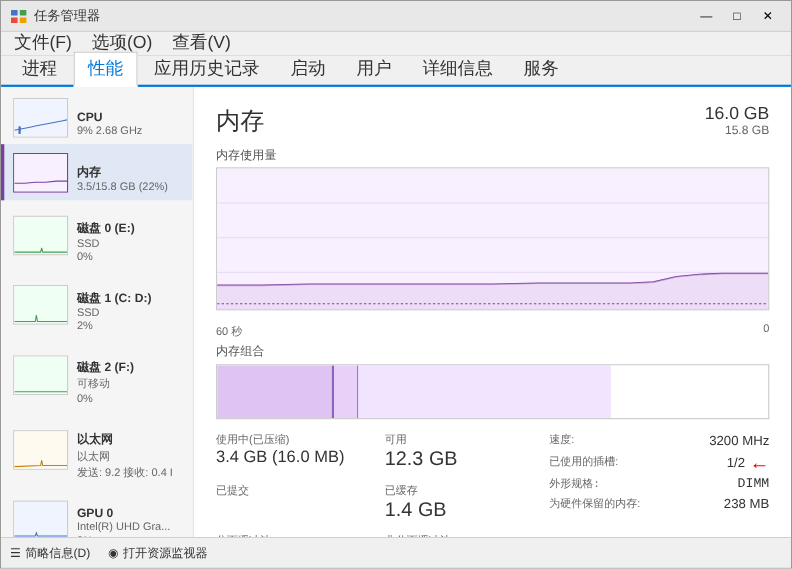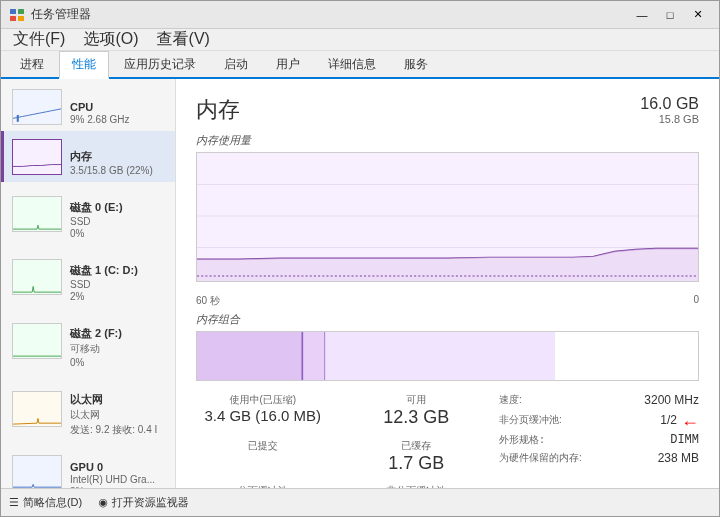--- a/index.html
+++ b/index.html
@@ -71,21 +71,21 @@
       background: #f0f0f0;
       height: 28px;
       display: flex;
       align-items: flex-end;
       padding: 0 6px;
       border-bottom: 2px solid #0078d7;
       gap: 2px;
     }
     .tab {
       padding: 4px 12px;
-      font-size: 12px;
+      font-size: 16px;
       cursor: pointer;
       color: #333;
       border: 1px solid transparent;
       border-bottom: none;
       background: transparent;
     }
     .tab.active {
       background: #fff;
       border-color: #ccc;
       color: #0078d7;
@@ -170,21 +170,20 @@
       font-size: 16px;
     }
     .detail-size-sub {
       font-size: 11px;
       color: #666;
     }
     .section-label {
       font-size: 11px;
       color: #555;
       margin-bottom: 4px;
-      font-style: italic;
     }
     .graph-container {
       border: 1px solid #ccc;
       background: #f8f0ff;
       height: 130px;
       position: relative;
       margin-bottom: 12px;
       overflow: hidden;
     }
     .graph-container2 {
@@ -428,54 +427,54 @@
 
           <rect x="123" y="0" width="220" height="50" fill="#f0e4ff"></rect>
 
           <rect x="343" y="0" width="137" height="50" fill="#fff"></rect>
         </svg>
       </div>
 
       <div style="display:flex; gap:16px; margin-top:4px;">
 
         <div style="flex:1;">
-          <div style="display:grid; grid-template-columns:1fr 1fr; gap:10px 20px;text-align:center;">
+          <div style="display:grid; grid-template-columns:1fr 1fr; gap:10px 20px;">
             <div class="stat-block">
               <span class="stat-label">使用中(已压缩)</span>
               <span class="stat-value" style="font-size:15px;">3.4 GB (16.0 MB)</span>
             </div>
             <div class="stat-block">
               <span class="stat-label">可用</span>
               <span class="stat-value">12.3 GB</span>
             </div>
             <div class="stat-block">
               <span class="stat-label">已提交</span>
             </div>
             <div class="stat-block">
               <span class="stat-label">已缓存</span>
-              <span class="stat-value">1.7 GB</span>
+              <span class="stat-value">1.4 GB</span>
             </div>
             <div class="stat-block">
               <span class="stat-label">分页缓冲池</span>
 
             </div>
             <div class="stat-block">
               <span class="stat-label">非分页缓冲池</span>
 
             </div>
           </div>
         </div>
 
         <div style="width:200px;">
           <div style="display:flex; justify-content:space-between; margin-bottom:4px; position:relative;">
             <span class="stat-label">速度:</span>
             <span class="stat-value-small">3200 MHz</span>
           </div>
           <div style="display:flex; justify-content:space-between; margin-bottom:4px; align-items:center; position:relative;">
-            <span class="stat-label">非分页缓冲池:</span>
+            <span class="stat-label">已使用的插槽:</span>
             <div style="display:flex; align-items:center;">
               <span class="stat-value-small">1/2</span>
               <span style="color:red; font-size:18px; margin-left:4px; line-height:1;">←</span>
             </div>
           </div>
           <div style="display:flex; justify-content:space-between; margin-bottom:4px;font-family:Liberation Mono, monospace;">
             <span class="stat-label">外形规格:</span>
             <span class="stat-value-small">DIMM</span>
           </div>
           <div style="display:flex; justify-content:space-between; margin-bottom:4px;">

